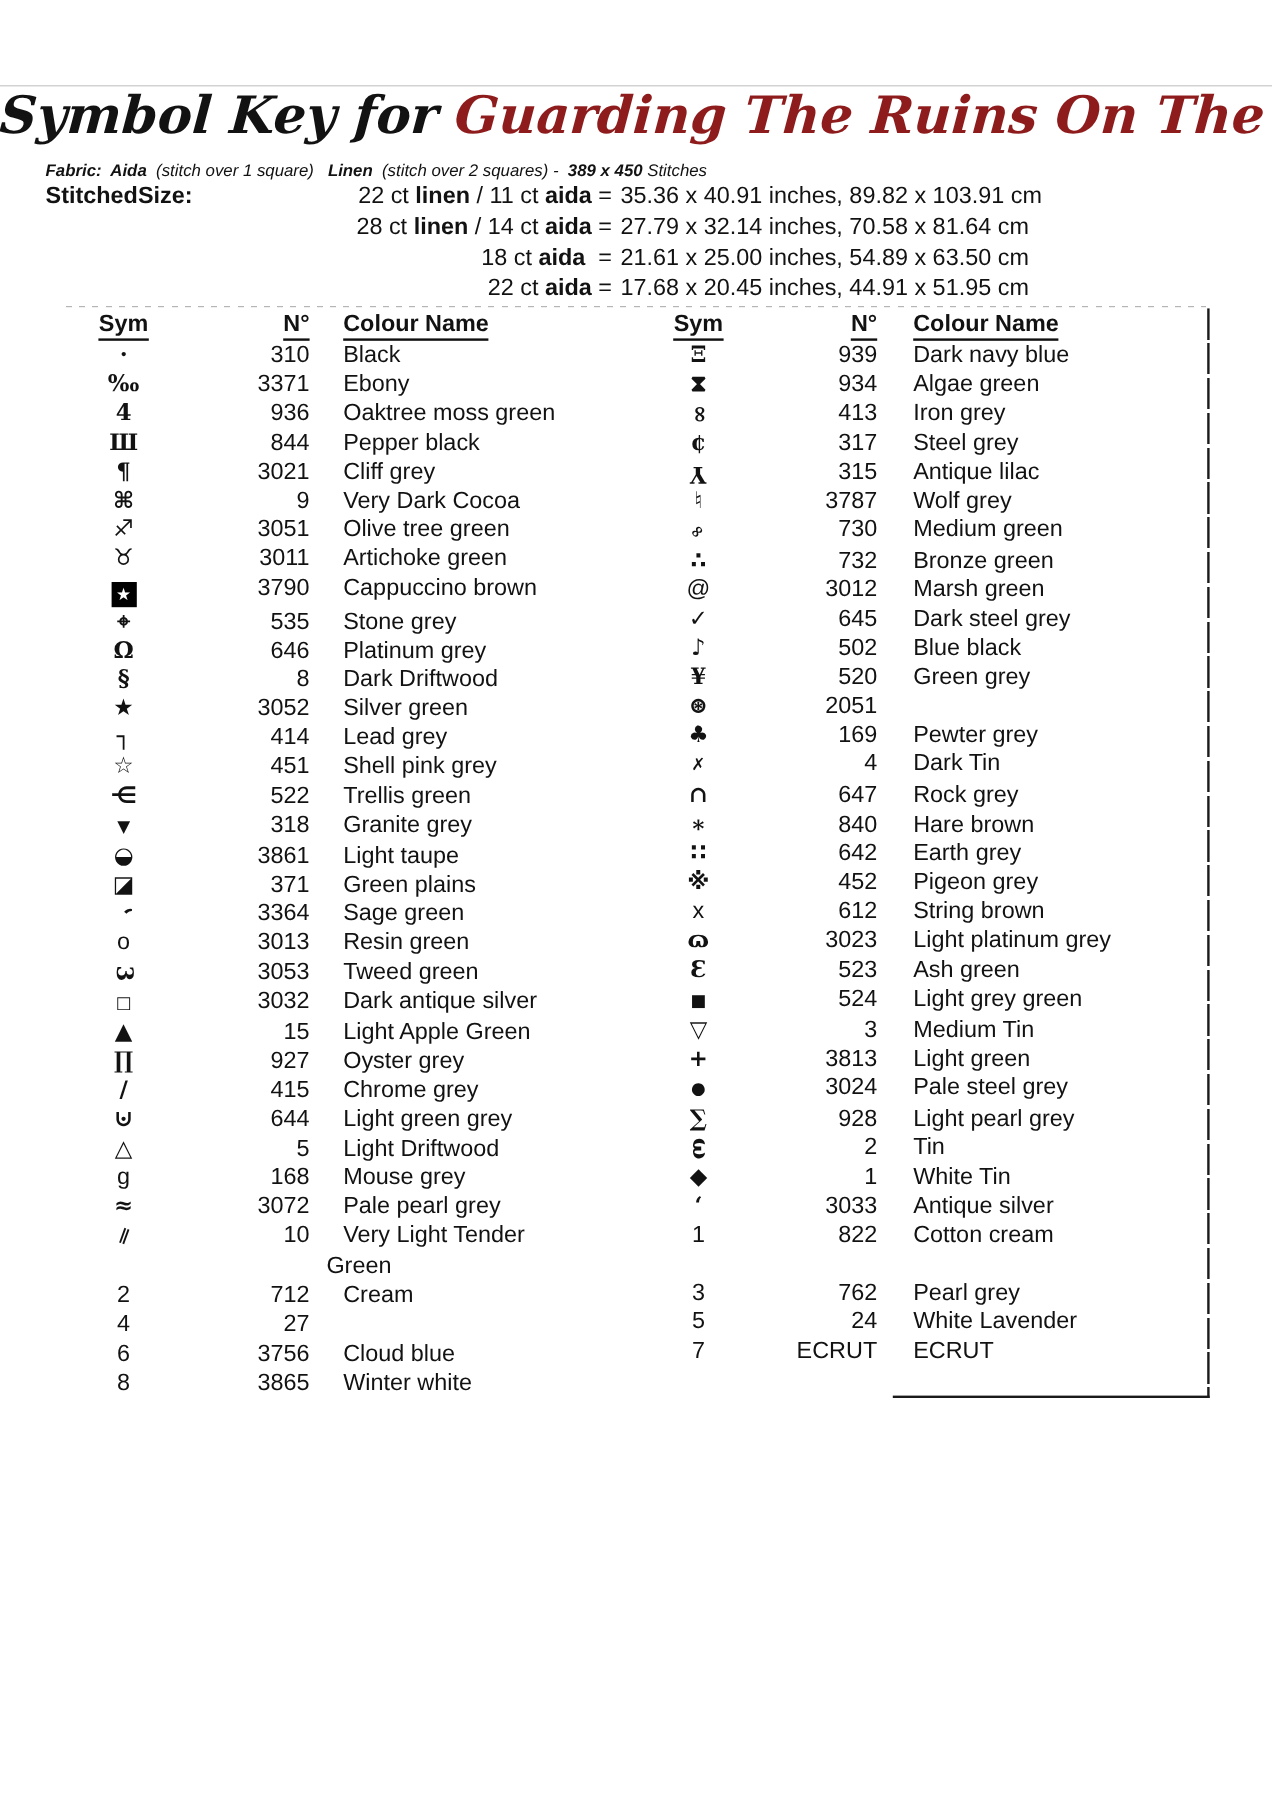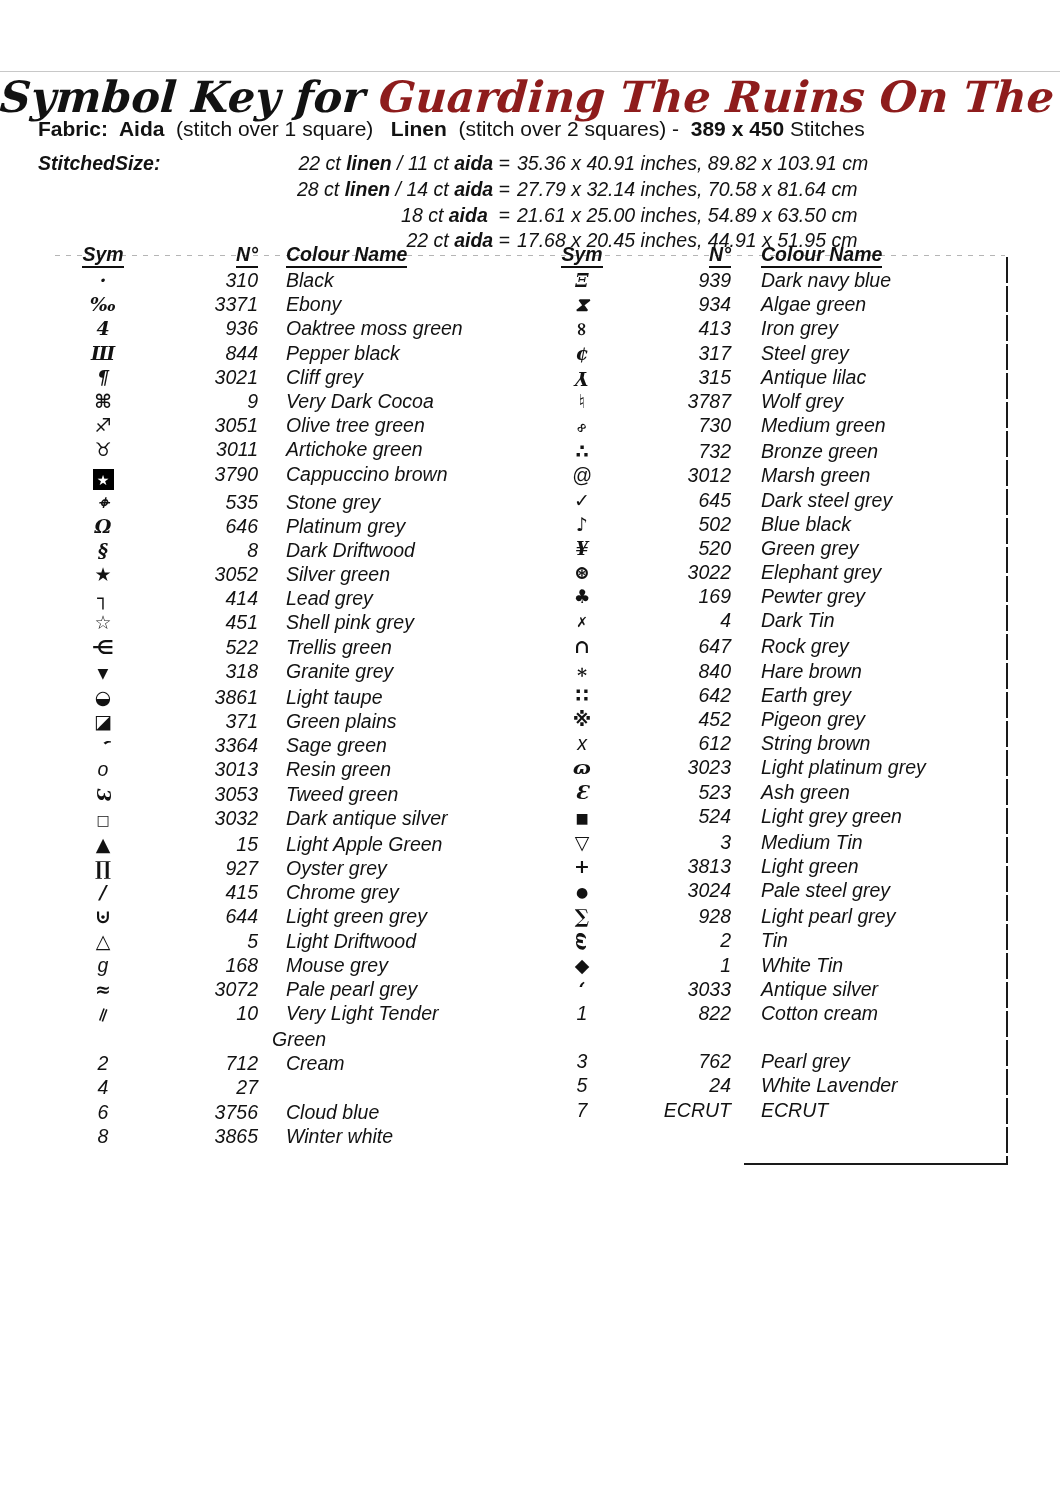--- a/index.html
+++ b/index.html
@@ -10,42 +10,42 @@
   }
   .b{font-weight:bold;}
   .topline{position:absolute;left:0;top:71px;width:1060px;height:1px;background:#c8c8c8;}
   .title{
     position:absolute;top:72px;left:0;width:1060px;text-align:center;
     font-family:"DejaVu Serif","Liberation Serif",serif;font-style:italic;font-weight:bold;
     font-size:43px;transform:skewX(-4deg);white-space:nowrap;
   }
   .title-name{margin-left:14px;}
   .fabric{
-    position:absolute;left:38px;top:117px;width:1000px;
-    font-size:21px;white-space:pre-wrap;
+    position:absolute;left:38px;top:134px;width:1000px;
+    font-size:14px;white-space:pre-wrap;font-style:italic;
   }
   .sizes{
     position:absolute;left:38px;top:151px;width:960px;
     display:grid;grid-template-columns:172px 1fr;
-    font-size:19.5px;line-height:25.8px;font-style:italic;
+    font-size:19.5px;line-height:25.8px;
   }
   .sizes-label{font-weight:bold;}
   .size-line{display:grid;grid-template-columns:300px auto;}
   .size-pre{text-align:right;white-space:pre;}
   .size-val{white-space:pre;padding-left:7px;}
   .dotline{
     position:absolute;left:55px;top:255px;width:950px;height:1px;
     background:repeating-linear-gradient(90deg,#b5b5b5 0 5px,transparent 5px 11px);
   }
   .vline{
     position:absolute;left:1006px;top:257px;width:2px;height:908px;
     background:repeating-linear-gradient(180deg,#1a1a1a 0 26px,transparent 26px 29px);
   }
   .bline{position:absolute;left:744px;top:1163px;width:264px;height:2px;background:#1a1a1a;}
-  .kcol{position:absolute;top:242px;font-style:italic;}
+  .kcol{position:absolute;top:258px;}
   .col0{left:60px;width:470px;}
   .col1{left:545px;width:455px;}
   .krow{display:grid;min-height:24.2px;align-items:baseline;font-size:19.5px;line-height:24px;}
   .col0 .krow{grid-template-columns:86px 112px 1fr;}
   .col1 .krow{grid-template-columns:74px 112px 1fr;}
   .cell-sym{
     text-align:center;
     font-family:"DejaVu Serif","DejaVu Sans",serif;
     font-weight:700;font-size:19px;
   }
@@ -350,22 +350,21 @@
       <span class="cell-num">502</span>
       <span class="cell-name">Blue black</span>
     </div>
     <div class="krow">
       <span class="cell-sym"><span class="glyph">¥</span></span>
       <span class="cell-num">520</span>
       <span class="cell-name">Green grey</span>
     </div>
     <div class="krow">
       <span class="cell-sym"><span class="glyph">⊛</span></span>
-      <span class="cell-num">3022</span>
-      <span class="cell-name">Elephant grey</span>
+      <span class="cell-num">2051</span>
     </div>
     <div class="krow">
       <span class="cell-sym"><span class="glyph">♣</span></span>
       <span class="cell-num">169</span>
       <span class="cell-name">Pewter grey</span>
     </div>
     <div class="krow">
       <span class="cell-sym"><span class="glyph sm">✗</span></span>
       <span class="cell-num">4</span>
       <span class="cell-name">Dark Tin</span>

